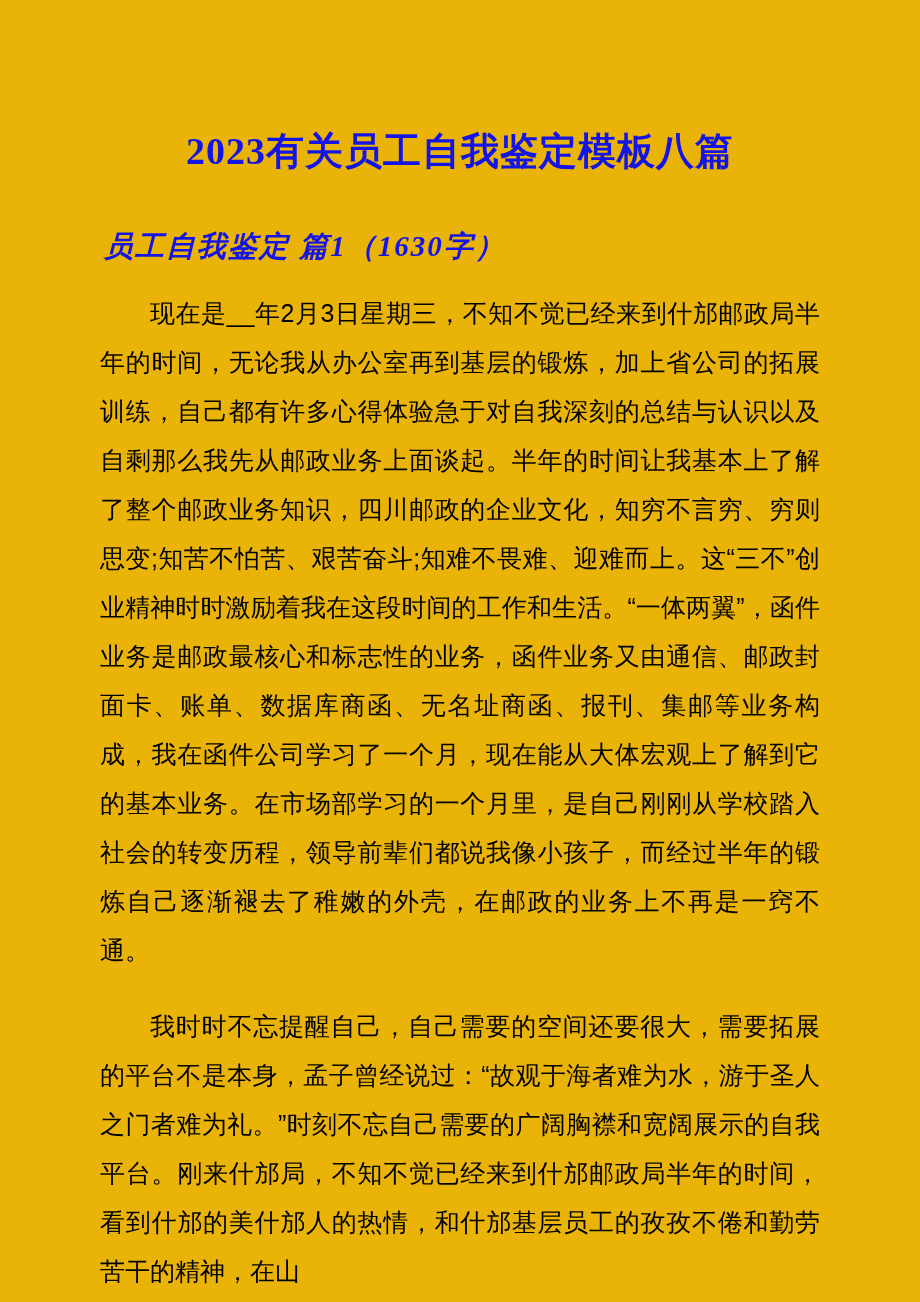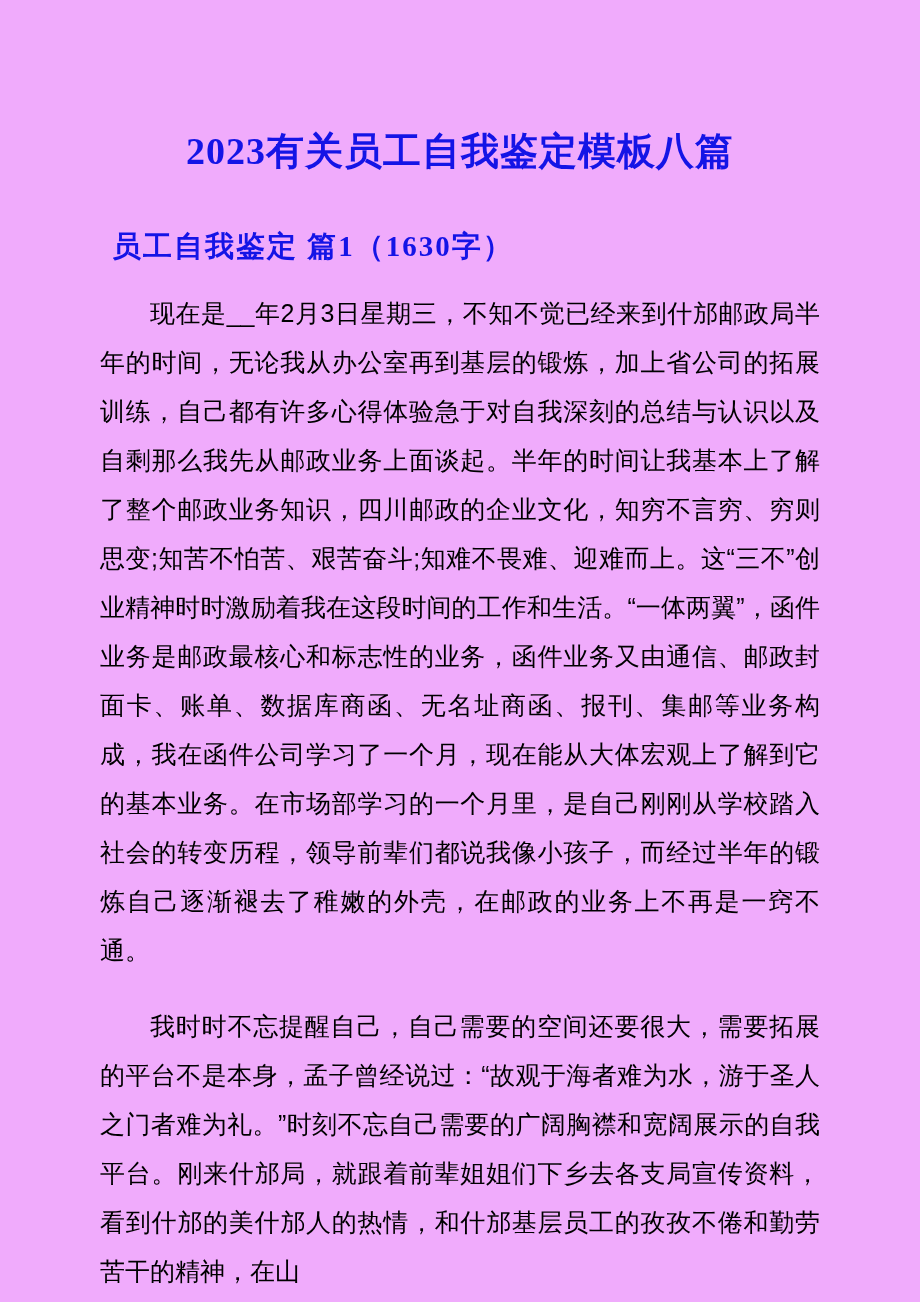--- a/index.html
+++ b/index.html
@@ -4,41 +4,42 @@
 <style>
   html, body {
     margin: 0;
     padding: 0;
     background: #ffffff;
   }
   .page {
     position: relative;
     width: 920px;
     height: 1302px;
-    background: #f0abfc;
+    background: #eab308;
     overflow: hidden;
     font-family: "Liberation Serif", "DejaVu Serif", serif;
   }
   .doc-title {
     margin: 0;
     padding-top: 126px;
     text-align: center;
     font-size: 38px;
     font-weight: bold;
     letter-spacing: 1px;
     color: #1414e6;
     font-family: "Liberation Serif", "DejaVu Serif", serif;
   }
   .section-heading {
-    margin: 12px;
+    margin: 4px;
     margin-top: 50px;
     padding: 0 100px;
     text-align: left;
     font-size: 29px;
     font-weight: bold;
+    font-style: italic;
     letter-spacing: 2px;
     color: #1414e6;
     font-family: "Liberation Serif", "DejaVu Serif", serif;
   }
   .body-text {
     padding: 0 100px;
     color: #000000;
   }
   .body-text p {
     margin: 0;
@@ -59,16 +60,16 @@
 <body>
 
 <div class="page">
 
   <h1 class="doc-title">2023有关员工自我鉴定模板八篇</h1>
 
   <h2 class="section-heading">员工自我鉴定 篇1（1630字）</h2>
 
   <div class="body-text">
     <p>现在是__年2月3日星期三，不知不觉已经来到什邡邮政局半年的时间，无论我从办公室再到基层的锻炼，加上省公司的拓展训练，自己都有许多心得体验急于对自我深刻的总结与认识以及自剩那么我先从邮政业务上面谈起。半年的时间让我基本上了解了整个邮政业务知识，四川邮政的企业文化，知穷不言穷、穷则思变;知苦不怕苦、艰苦奋斗;知难不畏难、迎难而上。这“三不”创业精神时时激励着我在这段时间的工作和生活。“一体两翼”，函件业务是邮政最核心和标志性的业务，函件业务又由通信、邮政封面卡、账单、数据库商函、无名址商函、报刊、集邮等业务构成，我在函件公司学习了一个月，现在能从大体宏观上了解到它的基本业务。在市场部学习的一个月里，是自己刚刚从学校踏入社会的转变历程，领导前辈们都说我像小孩子，而经过半年的锻炼自己逐渐褪去了稚嫩的外壳，在邮政的业务上不再是一窍不通。</p>
-    <p>我时时不忘提醒自己，自己需要的空间还要很大，需要拓展的平台不是本身，孟子曾经说过：“故观于海者难为水，游于圣人之门者难为礼。”时刻不忘自己需要的广阔胸襟和宽阔展示的自我平台。刚来什邡局，就跟着前辈姐姐们下乡去各支局宣传资料，看到什邡的美什邡人的热情，和什邡基层员工的孜孜不倦和勤劳苦干的精神，在山</p>
+    <p>我时时不忘提醒自己，自己需要的空间还要很大，需要拓展的平台不是本身，孟子曾经说过：“故观于海者难为水，游于圣人之门者难为礼。”时刻不忘自己需要的广阔胸襟和宽阔展示的自我平台。刚来什邡局，不知不觉已经来到什邡邮政局半年的时间，看到什邡的美什邡人的热情，和什邡基层员工的孜孜不倦和勤劳苦干的精神，在山</p>
   </div>
 
 </div>
 
 </body></html>

